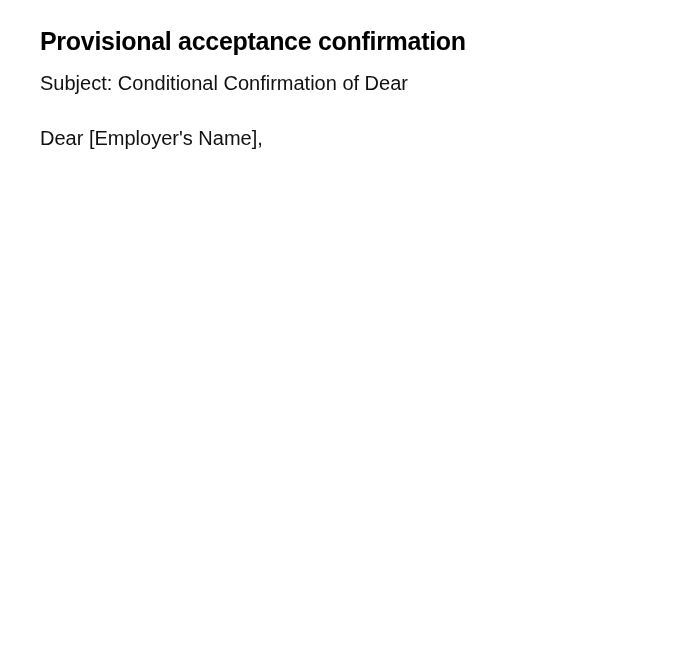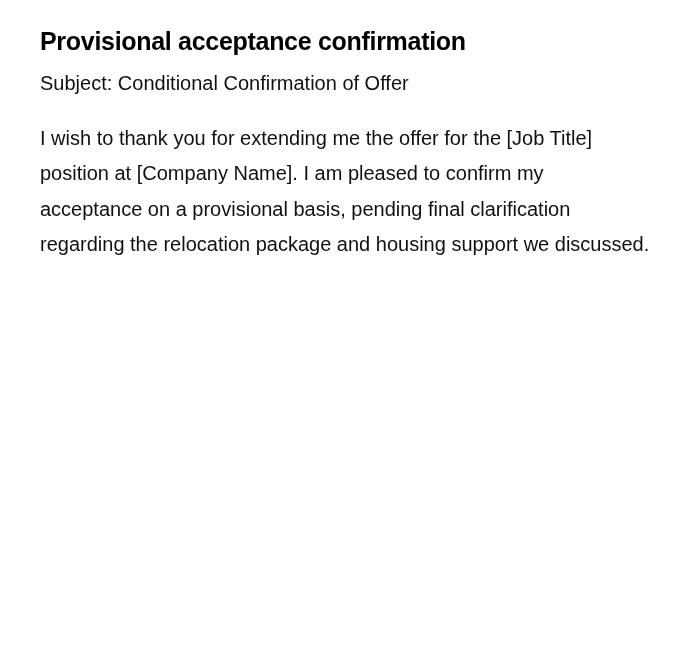--- a/index.html
+++ b/index.html
@@ -39,15 +39,15 @@
       margin: 20px 0 0 0;
       width: 610px;
     }
     .salutation { margin-top: 20px; }
   </style>
 </head>
 <body>
 
 <div class="page">
   <h1 class="title">Provisional acceptance confirmation</h1>
-  <p class="subject">Subject: Conditional Confirmation of Offer</p>
-  <p class="para">I wish to thank you for extending me the offer for the [Job Title] position at [Company Name]. I am pleased to confirm my acceptance on a provisional basis, pending final clarification regarding the relocation package and housing support we discussed.</p>
+  <p class="subject">Subject: Conditional Confirmation of Dear</p>
+  <p class="para salutation">Dear [Employer's Name],</p>
 </div>
 
 </body></html>

